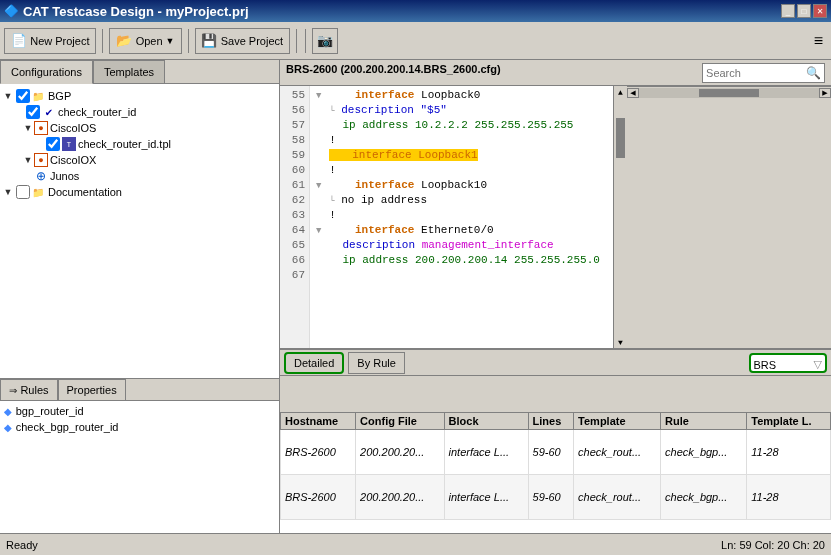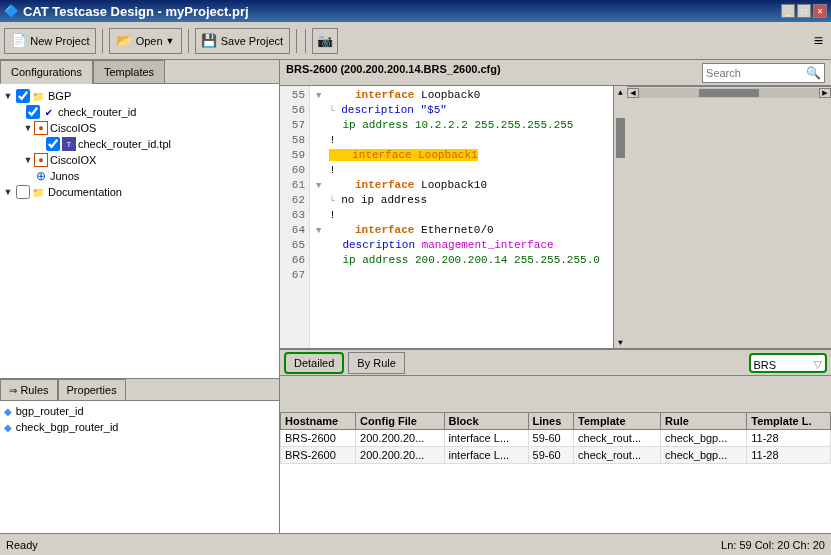--- a/index.html
+++ b/index.html
@@ -292,24 +292,25 @@
       background: #d4d0c8;
       border: 1px solid #808080;
       padding: 2px 4px;
       text-align: left;
       font-weight: bold;
       position: sticky; top: 0;
       white-space: nowrap;
     }
     .results-table td {
       border: 1px solid #ddd;
-      padding: 2px 4px;
+      padding: 16px 4px;
       white-space: nowrap;
       overflow: hidden;
       max-width: 100px;
+      font-style: italic;
     }
     .results-table tr:nth-child(even) { background: #f5f5f5; }
 
     
     .status-bar {
       background: #d4d0c8;
       height: 22px;
       display: flex;
       align-items: center;
       justify-content: space-between;

